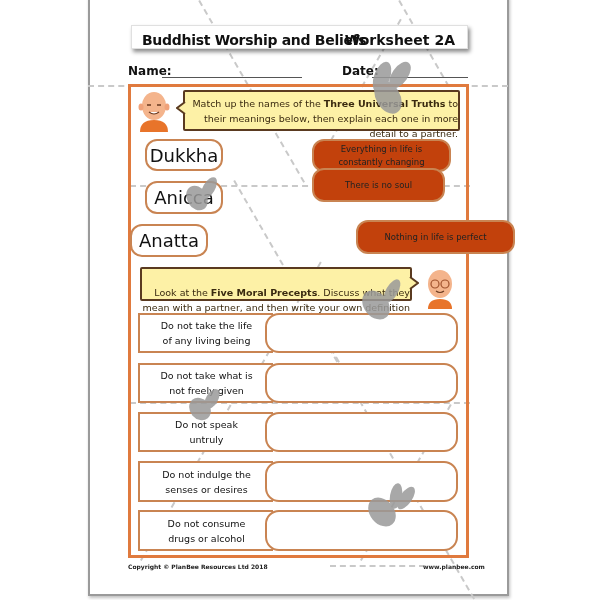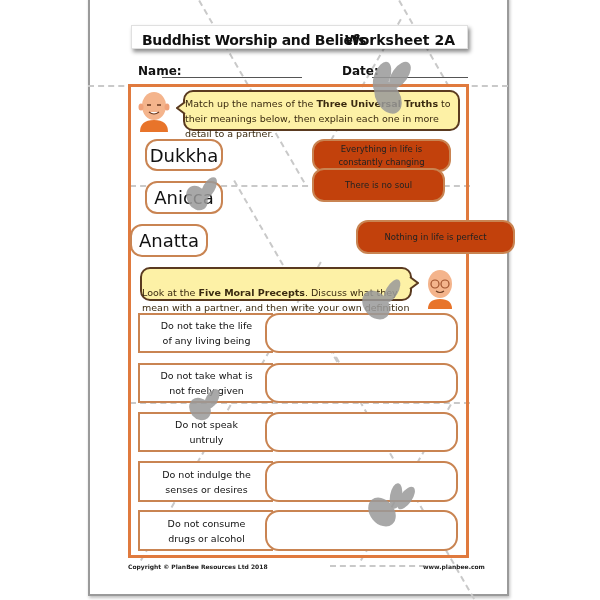--- a/index.html
+++ b/index.html
@@ -8,22 +8,22 @@
   .sheet { position:absolute; left:88px; top:-4px; width:421px; height:600px; background:#fff;
            border:2px solid #9a9a9a; box-sizing:border-box; box-shadow: 1px 2px 3px rgba(0,0,0,0.25); }
   .hexline { position:absolute; border-top:2px dashed #c9c9c9; transform-origin:0 0; }
   .header { position:absolute; left:131px; top:25px; width:337px; height:24px; background:#fff;
             box-shadow: 2px 3px 4px rgba(0,0,0,0.45); border:1px solid #e0e0e0; box-sizing:border-box; }
   .header .title { position:absolute; left:10px; top:6px; font-size:14px; font-weight:bold; color:#111; letter-spacing:-0.3px; }
   .header .ws { position:absolute; right:12px; top:6px; font-size:14px; font-weight:bold; color:#111; }
   .nameline { position:absolute; top:64px; font-size:12px; font-weight:bold; color:#111; }
   .uline { position:absolute; top:77px; border-top:1px solid #555; }
   .frame { position:absolute; left:128px; top:84px; width:341px; height:474px; border:3px solid #e07a3e; box-sizing:border-box; background:transparent; }
-  .bubble { position:absolute; background:#fdf1a6; border:2px solid #5a3a20; border-radius:10px; box-sizing:border-box;
-            font-size:9.5px; color:#3a2a10; text-align:left; line-height:15px; padding-top:4px; }
+  .bubble { position:absolute; background:#fdf1a6; border:2px solid #5a3a20; border-radius:2px; box-sizing:border-box;
+            font-size:9.5px; color:#3a2a10; text-align:right; line-height:15px; padding-top:4px; }
   .bubble b { font-weight:bold; }
   .monk { position:absolute; }
   .termbox { position:absolute; border:2px solid #c98452; border-radius:12px; background:#fff; box-sizing:border-box;
              font-size:18px; color:#111; display:flex; align-items:center; justify-content:center; }
   .meanbox { position:absolute; border:2px solid #c98452; border-radius:12px; background:#c2410c; box-sizing:border-box;
              font-size:8.5px; color:#222; display:flex; align-items:center; justify-content:center; text-align:center; line-height:13px; padding:0 8px; }
   .precept { position:absolute; left:138px; width:135px; border:2px solid #c98452; border-right:none; background:#fff; box-sizing:border-box;
              font-size:9.5px; color:#111; display:flex; align-items:center; justify-content:center; text-align:center; line-height:15px; padding:0 18px; }
   .answer { position:absolute; left:265px; width:193px; border:2px solid #c98452; border-radius:14px; background:#fff; box-sizing:border-box; }
   .footer { position:absolute; top:563px; font-size:6px; font-weight:bold; color:#222; }
@@ -47,21 +47,21 @@
   <div class="hexline" style="left:140px;top:560px;width:200px;transform:rotate(-60deg);"></div>
   <div class="hexline" style="left:360px;top:560px;width:180px;transform:rotate(-60deg);"></div>
   <div class="hexline" style="left:240px;top:400px;width:160px;transform:rotate(-60deg);"></div>
 </div>
 
 <div class="header">
   <span class="title">Buddhist Worship and Beliefs</span>
   <span class="ws">Worksheet 2A</span>
 </div>
 
-<span class="nameline" style="left:138px;">Name:</span>
+<span class="nameline" style="left:128px;">Name:</span>
 <div class="uline" style="left:162px;width:140px;"></div>
 <span class="nameline" style="left:342px;">Date:</span>
 <div class="uline" style="left:372px;width:96px;"></div>
 
 <div class="frame"></div>
 
 <svg class="monk" style="left:134px;top:88px;" width="40" height="44" viewBox="0 0 40 44">
   <path d="M6 44 Q6 32 20 32 Q34 32 34 44 Z" fill="#e8742a"></path>
   <ellipse cx="20" cy="18" rx="12" ry="14" fill="#f4b48c"></ellipse>
   <ellipse cx="7" cy="19" rx="2.5" ry="3.5" fill="#f0a27a"></ellipse>

